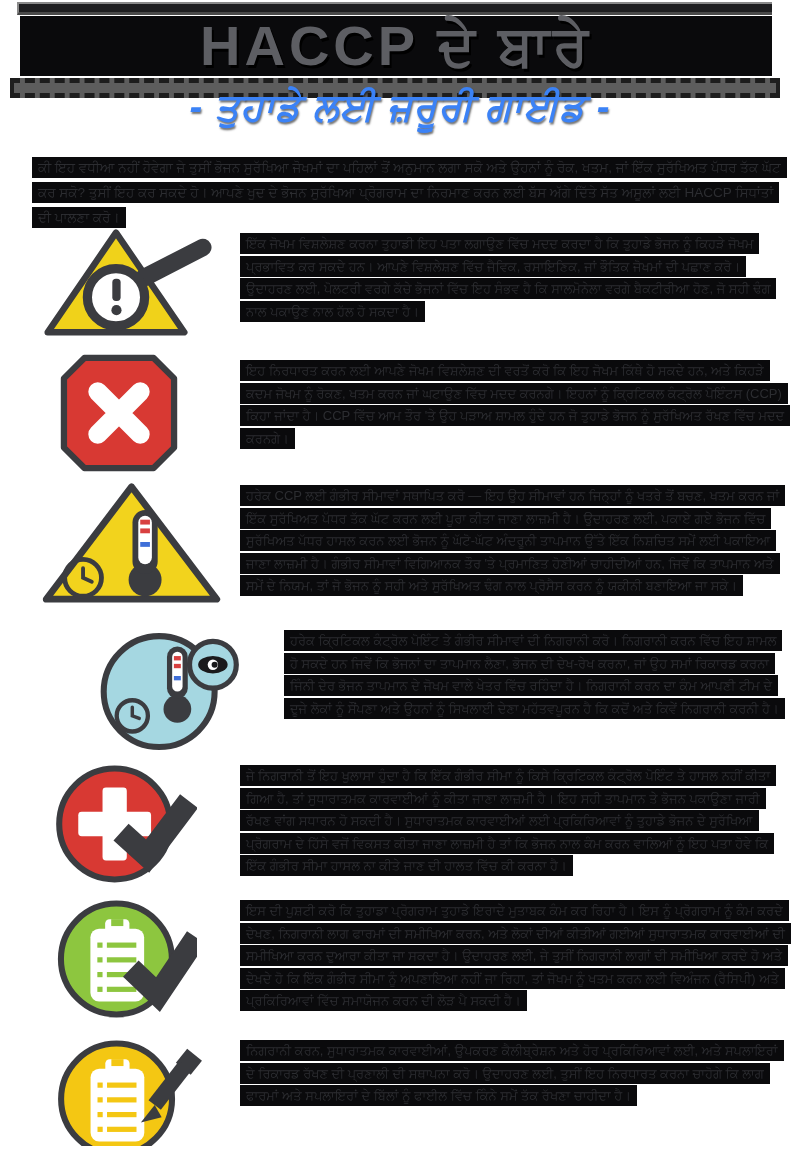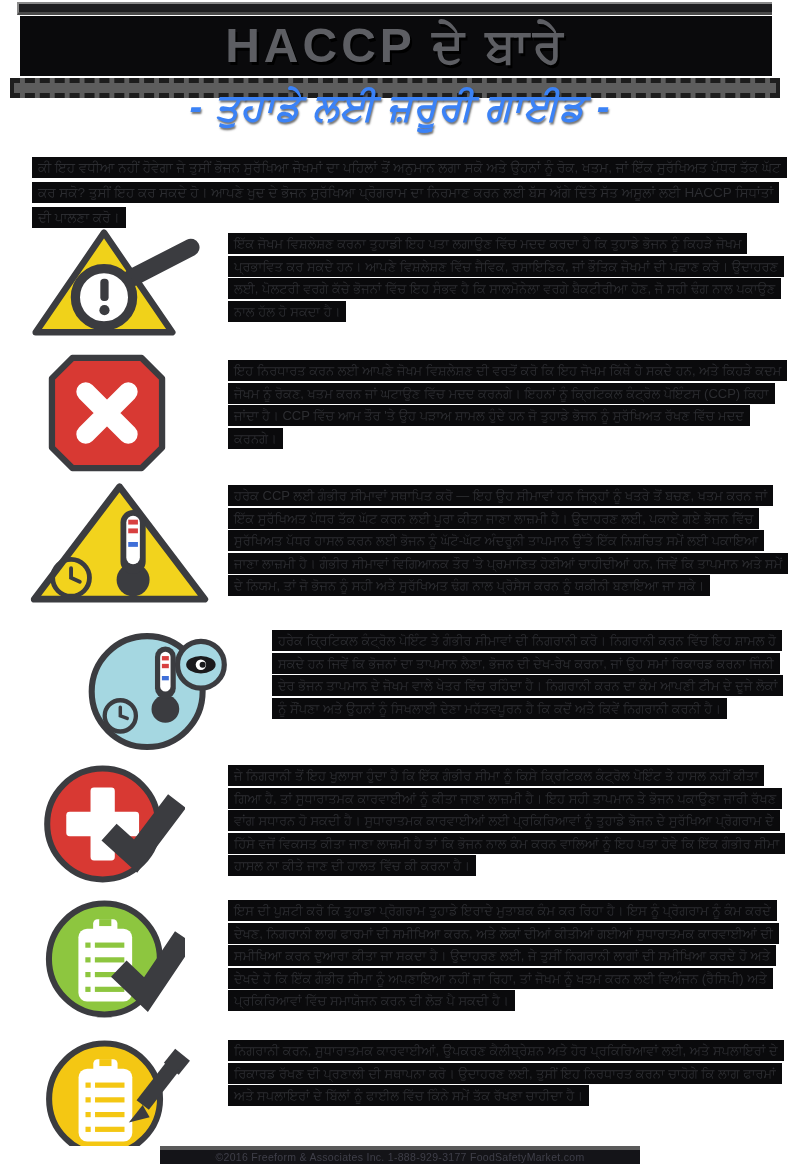--- a/index.html
+++ b/index.html
@@ -15,21 +15,21 @@
     border-top:2px solid #8a8a8a; border-left:2px solid #8a8a8a;
     border-bottom:3px solid #4a4a4a;
   }
 
   
   .title-band {
     position:absolute; left:20px; top:16px; width:752px; height:60px;
     background:#0a0a0c; display:flex; align-items:center; justify-content:center;
   }
   .title-band h1 {
-    margin:0; font-size:48px; font-weight:bold; color:#5d5e63;
+    margin:0; font-size:56px; font-weight:bold; color:#5d5e63;
     letter-spacing:4px; text-shadow:2px 3px 0 #000000; white-space:nowrap;
   }
 
   
   .divider {
     position:absolute; left:10px; top:78px; width:770px; height:20px;
     background:#5d5d5d; box-sizing:border-box;
     border-top:5px dashed #1d1d1d; border-bottom:5px dashed #1d1d1d;
     border-left:4px solid #1d1d1d; border-right:4px solid #1d1d1d;
   }
@@ -46,21 +46,21 @@
     background:#0a0a0c; color:#2c2d31; padding:3px 6px;
     -webkit-box-decoration-break:clone; box-decoration-break:clone;
   }
 
   .intro {
     position:absolute; left:20px; top:143px; width:758px; margin:12px;
     font-size:13.5px; line-height:25px;
   }
 
   .rows { position:absolute; left:0; top:227px; width:800px; }
-  .row { display:flex; align-items:flex-start; padding:0 14px 0 32px; overflow:hidden; box-sizing:border-box; }
+  .row { display:flex; align-items:flex-start; padding:0 14px 0 44px; overflow:hidden; box-sizing:border-box; }
   .row:nth-child(1){ height:127px; }
   .row:nth-child(2){ height:125px; }
   .row:nth-child(3){ height:145px; }
   .row:nth-child(4){ height:135px;margin-left:44px; }
   .row:nth-child(5){ height:135px; }
   .row:nth-child(6){ height:140px; }
   .row:nth-child(7){ height:112px; }
   .icon-box { width:196px; flex:0 0 196px; }
   .i2 svg { margin-left:16px; } .i3 svg { margin-left:-2px; }
   .i4 svg { margin-left:6px; } .i5 svg, .i6 svg, .i7 svg { margin-left:10px; }
@@ -206,17 +206,14 @@
           <line x1="162" y1="24" x2="149" y2="40" stroke="#3b3c40" stroke-width="22" stroke-linecap="butt"></line>
           <line x1="151" y1="37" x2="116" y2="82" stroke="#3b3c40" stroke-width="18" stroke-linecap="butt"></line>
           <polygon points="116,82 100,102 124,96" fill="#3b3c40"></polygon>
         </svg>
       </div>
       <div class="text"><span class="hl">ਨਿਗਰਾਨੀ ਕਰਨ, ਸੁਧਾਰਾਤਮਕ ਕਾਰਵਾਈਆਂ, ਉਪਕਰਣ ਕੈਲੀਬ੍ਰੇਸ਼ਨ ਅਤੇ ਹੋਰ ਪ੍ਰਕਿਰਿਆਵਾਂ ਲਈ, ਅਤੇ ਸਪਲਾਇਰਾਂ ਦੇ ਰਿਕਾਰਡ ਰੱਖਣ ਦੀ ਪ੍ਰਣਾਲੀ ਦੀ ਸਥਾਪਨਾ ਕਰੋ। ਉਦਾਹਰਣ ਲਈ, ਤੁਸੀਂ ਇਹ ਨਿਰਧਾਰਤ ਕਰਨਾ ਚਾਹੋਗੇ ਕਿ ਲਾਗ ਫਾਰਮਾਂ ਅਤੇ ਸਪਲਾਇਰਾਂ ਦੇ ਬਿੱਲਾਂ ਨੂੰ ਫਾਈਲ ਵਿੱਚ ਕਿੰਨੇ ਸਮੇਂ ਤੱਕ ਰੱਖਣਾ ਚਾਹੀਦਾ ਹੈ।</span></div>
     </div>
 
   </div>
 
-  <div class="footer">
-    <span>©2016 Freeform &amp; Associates Inc.   1-888-929-3177   FoodSafetyMarket.com</span>
-  </div>
 
 </div>
 
 </body></html>

